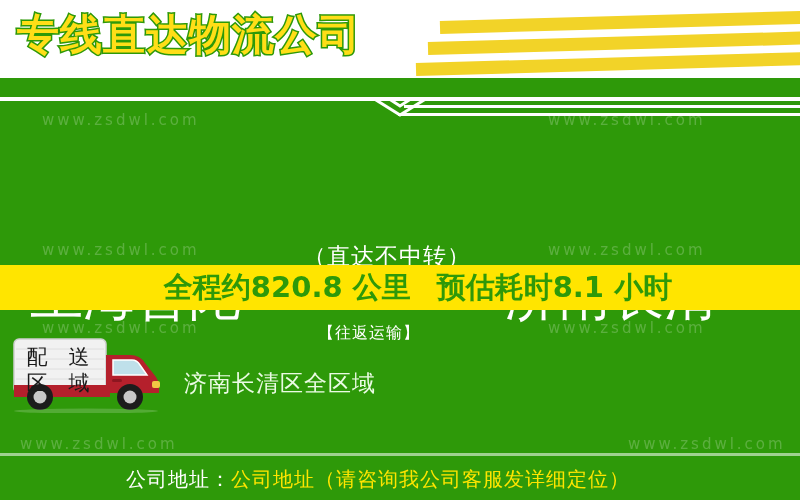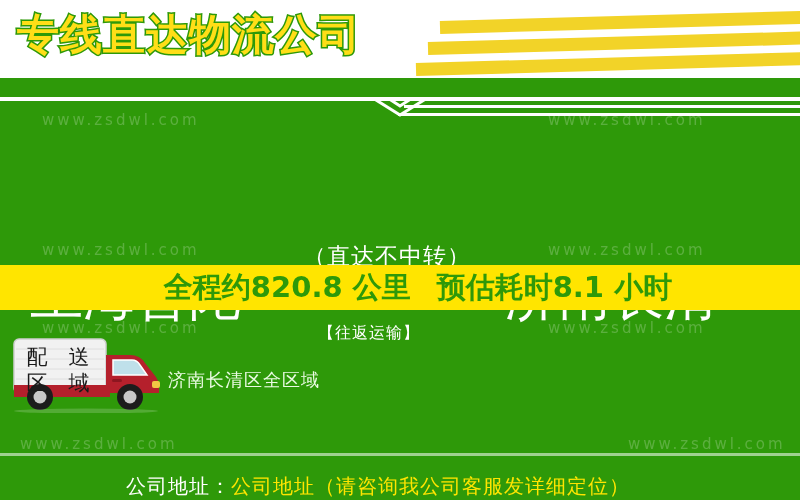--- a/index.html
+++ b/index.html
@@ -116,32 +116,32 @@
   }
   .truck svg{display:block;}
   .truck-label{
     position:absolute;left:16px;top:243px;width:84px;height:52px;
     display:flex;flex-wrap:wrap;align-content:center;justify-content:center;
     font-size:21px;color:#1a1a1a;line-height:26px;font-weight:500;
   }
   .truck-label span{width:42px;text-align:center;}
 
   .delivery-area{
-    position:absolute;left:168px;top:267px;
-    color:#eafbe3;font-size:18px;white-space:nowrap;letter-spacing:1px;
+    position:absolute;left:184px;top:267px;
+    color:#eafbe3;font-size:23px;white-space:nowrap;letter-spacing:1px;
   }
 
   
   .addr-rule{
     position:absolute;left:0;top:352px;width:800px;height:3px;
     background:rgba(255,255,255,0.55);
   }
   .addr{
     position:absolute;left:0;top:358px;width:756px;height:41px;
-    display:flex;align-items:flex-end;justify-content:center;
+    display:flex;align-items:center;justify-content:center;
     font-size:20px;white-space:nowrap;letter-spacing:1px;
   }
   .addr .lbl{color:#ffffff;}
   .addr .val{color:#ffe500;}
 </style>
 </head>
 <body>
 
 <div class="banner">
 

